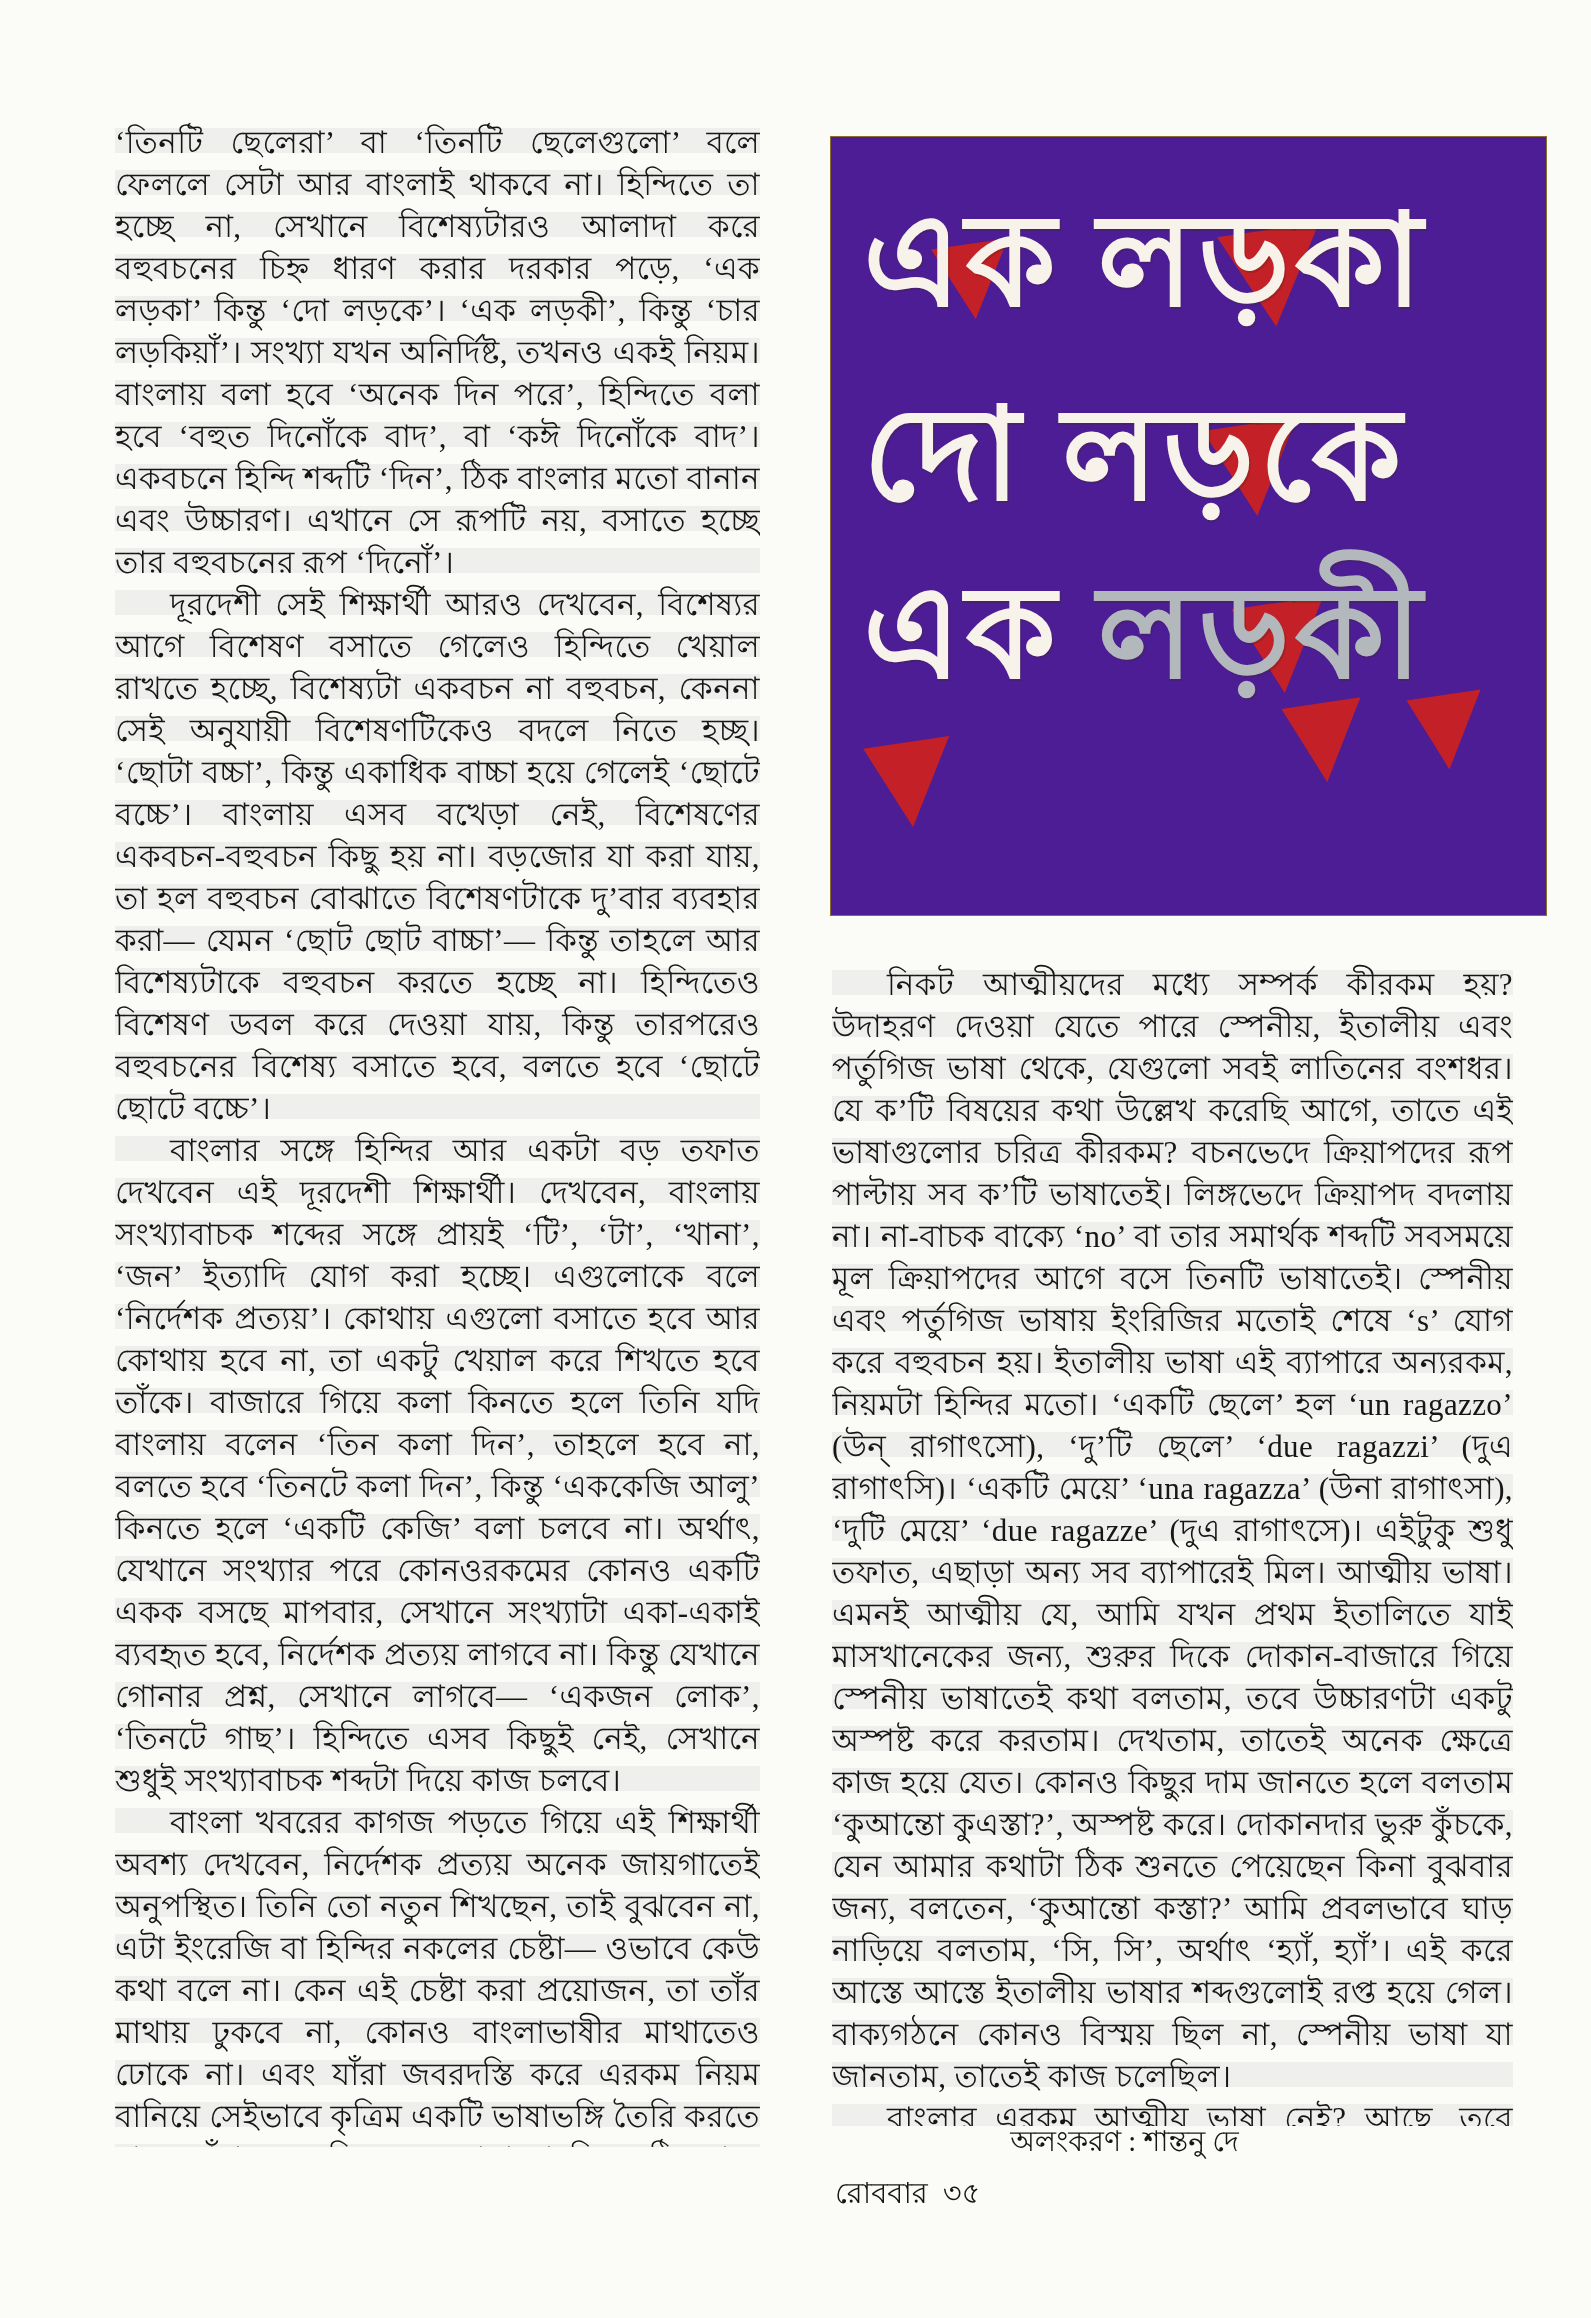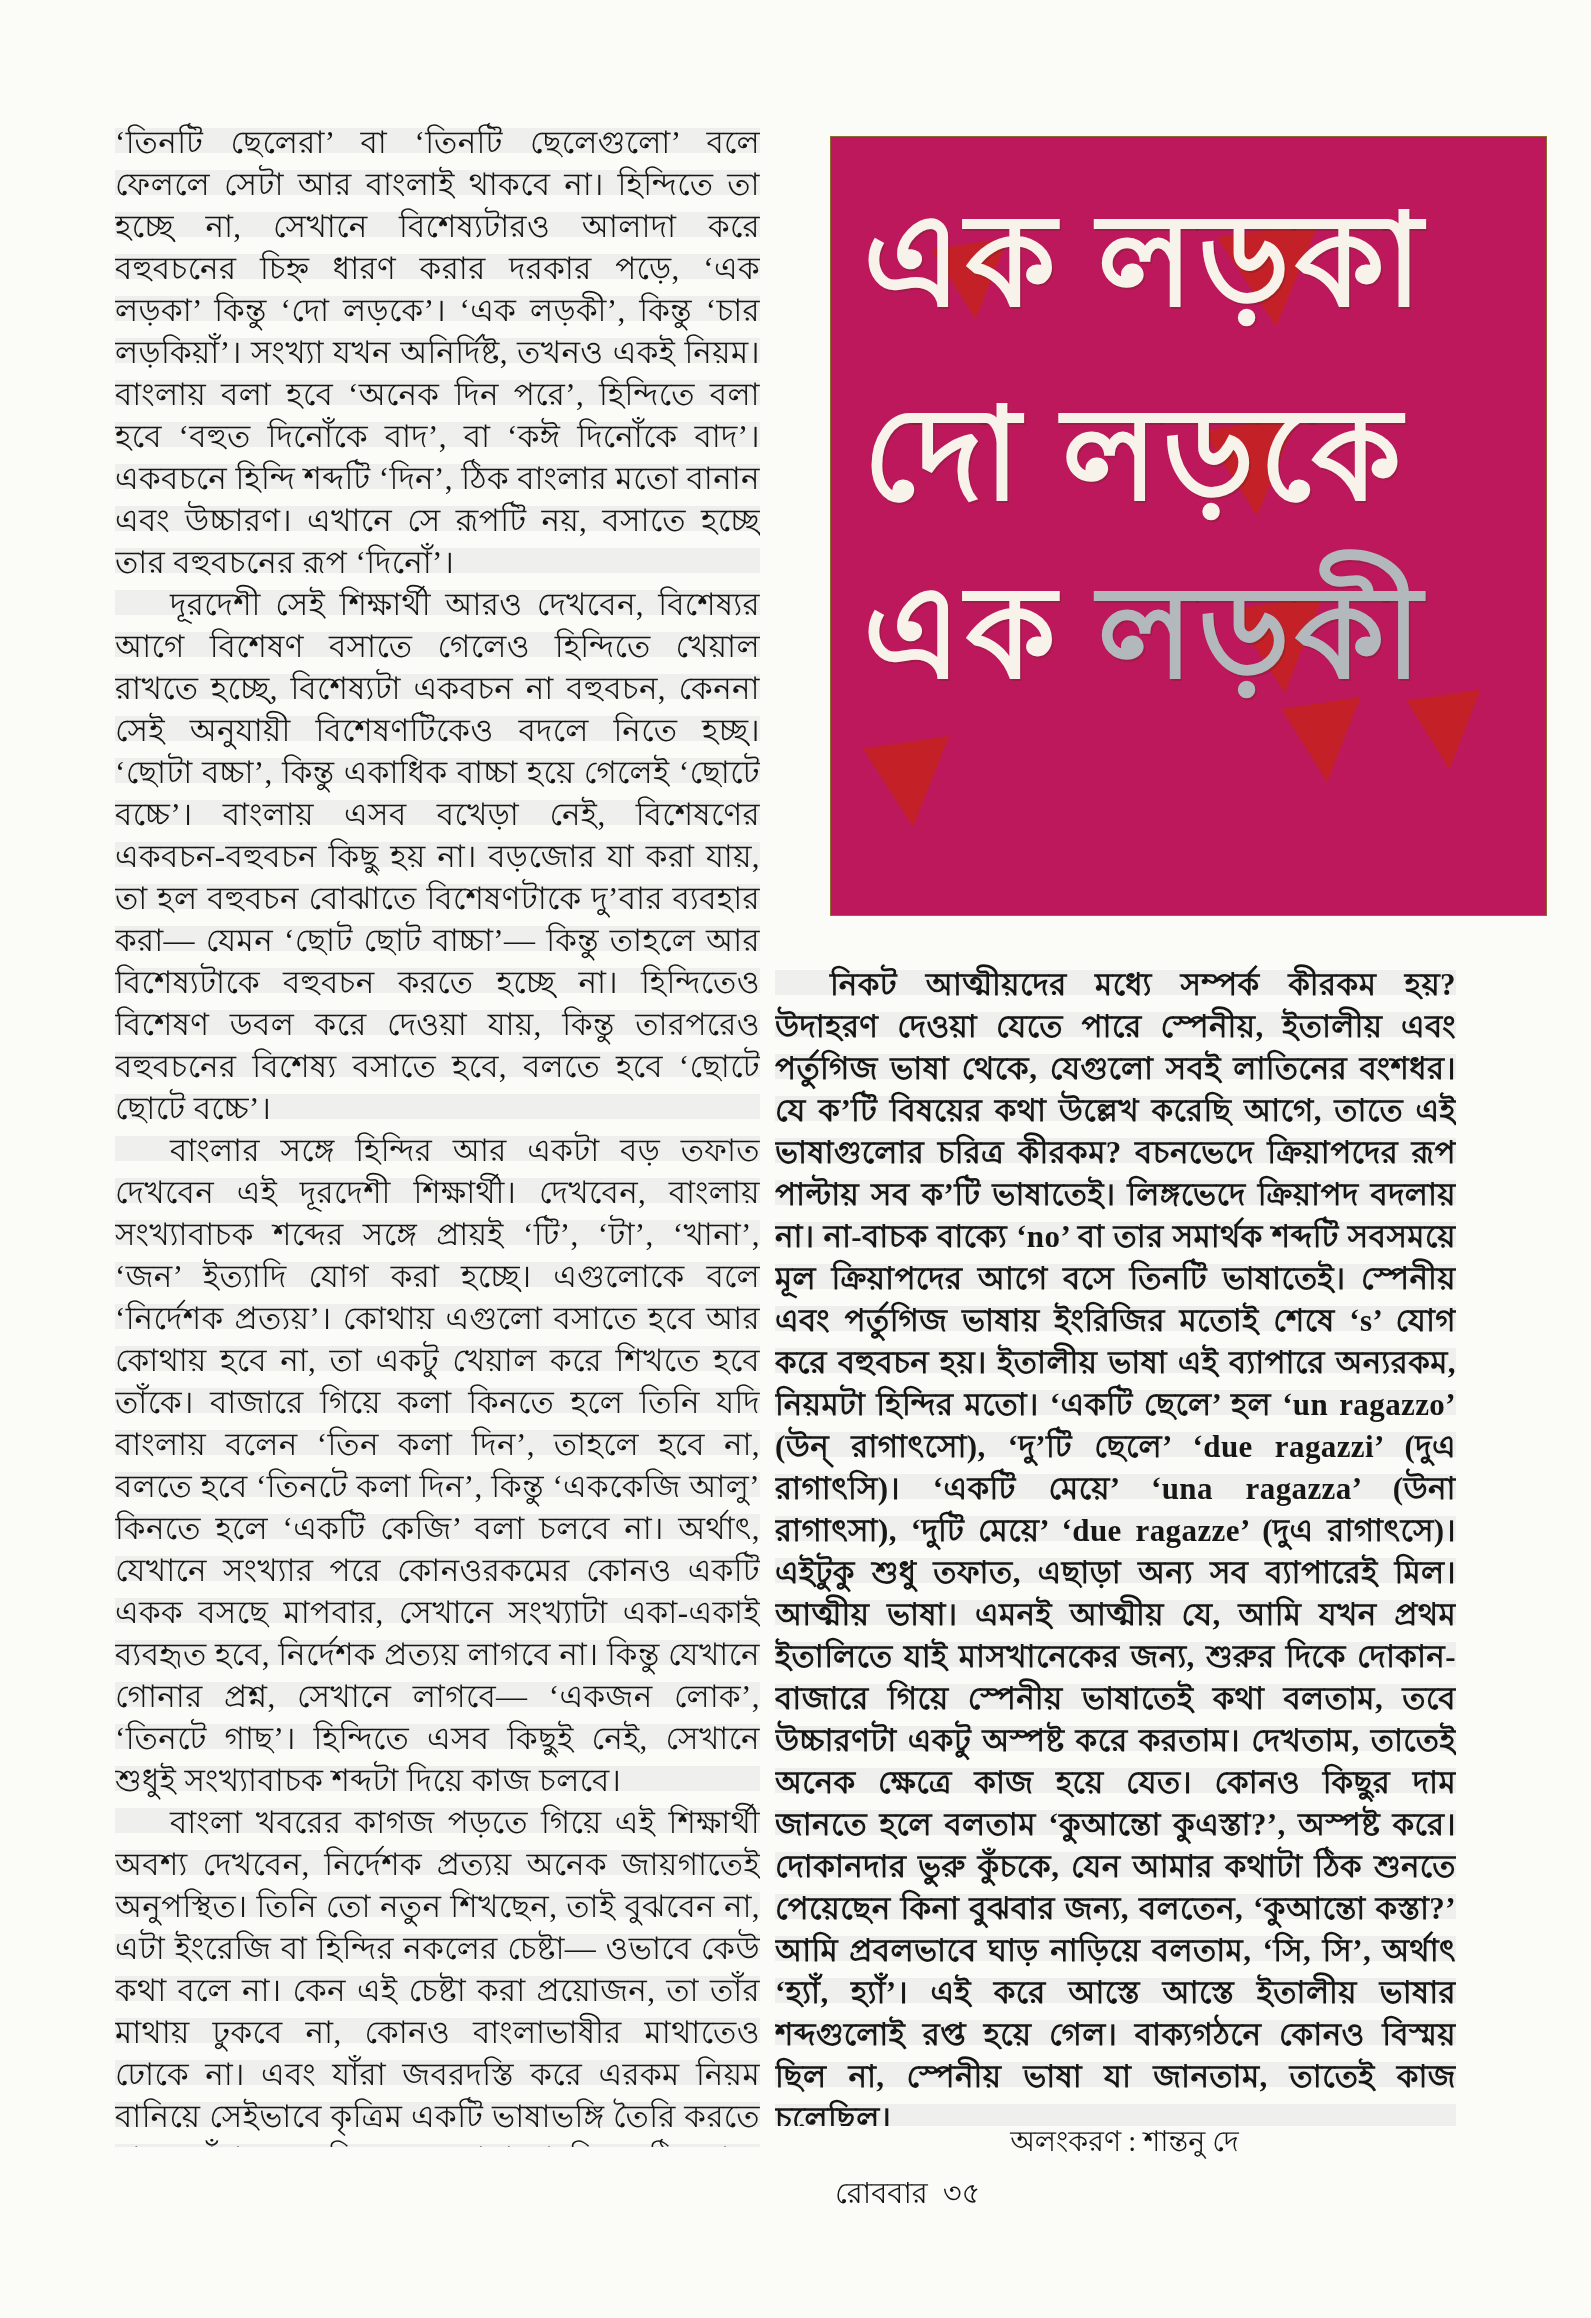--- a/index.html
+++ b/index.html
@@ -21,21 +21,21 @@
     letter-spacing:0.4px;
     overflow:hidden;
     
     background:repeating-linear-gradient(
       to bottom,
       rgba(0,0,0,0) 0px, rgba(0,0,0,0) 6.2px,
       rgba(130,130,130,0.10) 6.2px, rgba(130,130,130,0.10) 31px,
       rgba(0,0,0,0) 31px, rgba(0,0,0,0) 42px);
   }
   .col.left{left:115px;top:122px;width:645px;height:2025px;}
-  .col.right{left:775px;top:964px;width:681px;height:1162px;font-weight:bold;}
+  .col.right{left:832px;top:964px;width:681px;height:1162px;}
   .para{margin:0;text-indent:55px;}
   .para.no-indent{text-indent:0;}
 
   
   .artwork{
     position:absolute;
     left:830px;top:136px;width:717px;height:780px;
     border:0.8px solid #8d6c30;
     box-sizing:border-box;
     overflow:hidden;
@@ -84,21 +84,21 @@
 <div class="page">
 
   <div class="col left">
     <p class="para no-indent">‘তিনটি ছেলেরা’ বা ‘তিনটি ছেলেগুলো’ বলে ফেললে সেটা আর বাংলাই থাকবে না। হিন্দিতে তা হচ্ছে না, সেখানে বিশেষ্যটারও আলাদা করে বহুবচনের চিহ্ন ধারণ করার দরকার পড়ে, ‘এক লড়কা’ কিন্তু ‘দো লড়কে’। ‘এক লড়কী’, কিন্তু ‘চার লড়কিয়াঁ’। সংখ্যা যখন অনির্দিষ্ট, তখনও একই নিয়ম। বাংলায় বলা হবে ‘অনেক দিন পরে’, হিন্দিতে বলা হবে ‘বহুত দিনোঁকে বাদ’, বা ‘কঈ দিনোঁকে বাদ’। একবচনে হিন্দি শব্দটি ‘দিন’, ঠিক বাংলার মতো বানান এবং উচ্চারণ। এখানে সে রূপটি নয়, বসাতে হচ্ছে তার বহুবচনের রূপ ‘দিনোঁ’।</p>
     <p class="para">দূরদেশী সেই শিক্ষার্থী আরও দেখবেন, বিশেষ্যর আগে বিশেষণ বসাতে গেলেও হিন্দিতে খেয়াল রাখতে হচ্ছে, বিশেষ্যটা একবচন না বহুবচন, কেননা সেই অনুযায়ী বিশেষণটিকেও বদলে নিতে হচ্ছ। ‘ছোটা বচ্চা’, কিন্তু একাধিক বাচ্চা হয়ে গেলেই ‘ছোটে বচ্চে’। বাংলায় এসব বখেড়া নেই, বিশেষণের একবচন-বহুবচন কিছু হয় না। বড়জোর যা করা যায়, তা হল বহুবচন বোঝাতে বিশেষণটাকে দু’বার ব্যবহার করা— যেমন ‘ছোট ছোট বাচ্চা’— কিন্তু তাহলে আর বিশেষ্যটাকে বহুবচন করতে হচ্ছে না। হিন্দিতেও বিশেষণ ডবল করে দেওয়া যায়, কিন্তু তারপরেও বহুবচনের বিশেষ্য বসাতে হবে, বলতে হবে ‘ছোটে ছোটে বচ্চে’।</p>
     <p class="para">বাংলার সঙ্গে হিন্দির আর একটা বড় তফাত দেখবেন এই দূরদেশী শিক্ষার্থী। দেখবেন, বাংলায় সংখ্যাবাচক শব্দের সঙ্গে প্রায়ই ‘টি’, ‘টা’, ‘খানা’, ‘জন’ ইত্যাদি যোগ করা হচ্ছে। এগুলোকে বলে ‘নির্দেশক প্রত্যয়’। কোথায় এগুলো বসাতে হবে আর কোথায় হবে না, তা একটু খেয়াল করে শিখতে হবে তাঁকে। বাজারে গিয়ে কলা কিনতে হলে তিনি যদি বাংলায় বলেন ‘তিন কলা দিন’, তাহলে হবে না, বলতে হবে ‘তিনটে কলা দিন’, কিন্তু ‘এককেজি আলু’ কিনতে হলে ‘একটি কেজি’ বলা চলবে না। অর্থাৎ, যেখানে সংখ্যার পরে কোনওরকমের কোনও একটি একক বসছে মাপবার, সেখানে সংখ্যাটা একা-একাই ব্যবহৃত হবে, নির্দেশক প্রত্যয় লাগবে না। কিন্তু যেখানে গোনার প্রশ্ন, সেখানে লাগবে— ‘একজন লোক’, ‘তিনটে গাছ’। হিন্দিতে এসব কিছুই নেই, সেখানে শুধুই সংখ্যাবাচক শব্দটা দিয়ে কাজ চলবে।</p>
     <p class="para">বাংলা খবরের কাগজ পড়তে গিয়ে এই শিক্ষার্থী অবশ্য দেখবেন, নির্দেশক প্রত্যয় অনেক জায়গাতেই অনুপস্থিত। তিনি তো নতুন শিখছেন, তাই বুঝবেন না, এটা ইংরেজি বা হিন্দির নকলের চেষ্টা— ওভাবে কেউ কথা বলে না। কেন এই চেষ্টা করা প্রয়োজন, তা তাঁর মাথায় ঢুকবে না, কোনও বাংলাভাষীর মাথাতেও ঢোকে না। এবং যাঁরা জবরদস্তি করে এরকম নিয়ম বানিয়ে সেইভাবে কৃত্রিম একটি ভাষাভঙ্গি তৈরি করতে চান, তাঁরাও যে নিজেদের বানানো নিয়ম ঠিকভাবে প্রয়োগ করতে পারেন না, সে কথাও বুঝতে পারবেন এই শিক্ষার্থী। ‘‘চার অধ্যাপকের মধ্যে দু’জন মুক্তি পেয়েছেন’’— সত্যি সত্যি সংবাদপত্রে এরকম লাইন দেখা যায়। সংবাদদাতাকে বলে দেওয়া হয়েছে নির্দেশক প্রত্যয় ব্যবহার না করতে, তাই তিনি ‘চার অধ্যাপক’ দিয়ে শুরু করেছেন, কেননা নইলে তাঁর চাকরি যাবে, কিন্তু তারপরে খেই হারিয়ে ফেলেছেন, ‘দুই মুক্তি পেয়েছেন’ লিখতে তাঁর হাত সরেনি— স্বাভাবিক বাংলার মতো করে ‘দু’জন’ লিখে ফেলেছেন। হয়তো এরকম প্রয়োগ দেখে দূরদেশী শিক্ষার্থীর মনে এই ধারণাই বদ্ধমূল হবে যে, মান্য হিন্দিতে যে নির্দেশক প্রত্যয়ের কোনও স্থান নেই, বাংলায় তা সত্যিই অপরিহার্য।</p>
 
   </div>
 
-  <div class="artwork" style="background: #be185d;">
+  <div class="artwork" style="background: #4c1d95;">
     <div class="tri t1" style="background: rgb(195, 33, 39);"></div>
     <div class="tri t2" style="background: rgb(195, 33, 39);"></div>
     <div class="tri t3" style="background: rgb(195, 33, 39);"></div>
     <div class="tri t4" style="background: rgb(195, 33, 39);"></div>
     <div class="tri t5" style="background: rgb(195, 33, 39);"></div>
     <div class="tri t6" style="background: rgb(195, 33, 39);"></div>
     <div class="tri t7" style="background: rgb(195, 33, 39);"></div>
     <div class="art-line l1" style="color: rgb(247, 243, 234);">এক লড়কা</div>
     <div class="art-line l2" style="color: rgb(247, 243, 234);">দো লড়কে</div>
     <div class="art-line l3" style="color: rgb(247, 243, 234);"><span class="seg">এক</span>&nbsp;<span class="seg gray" style="color: rgb(179, 184, 189);">লড়কী</span></div>

